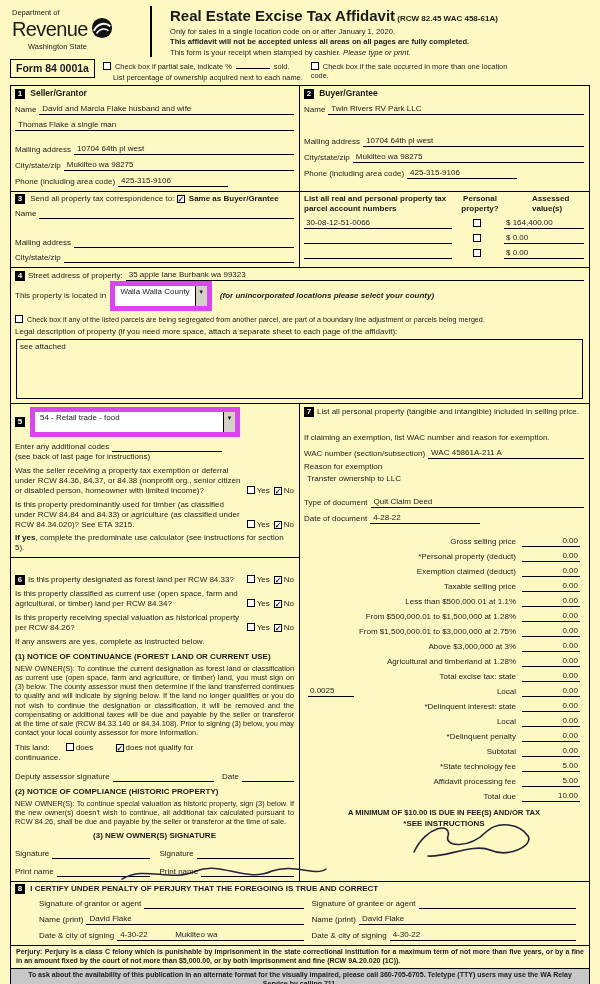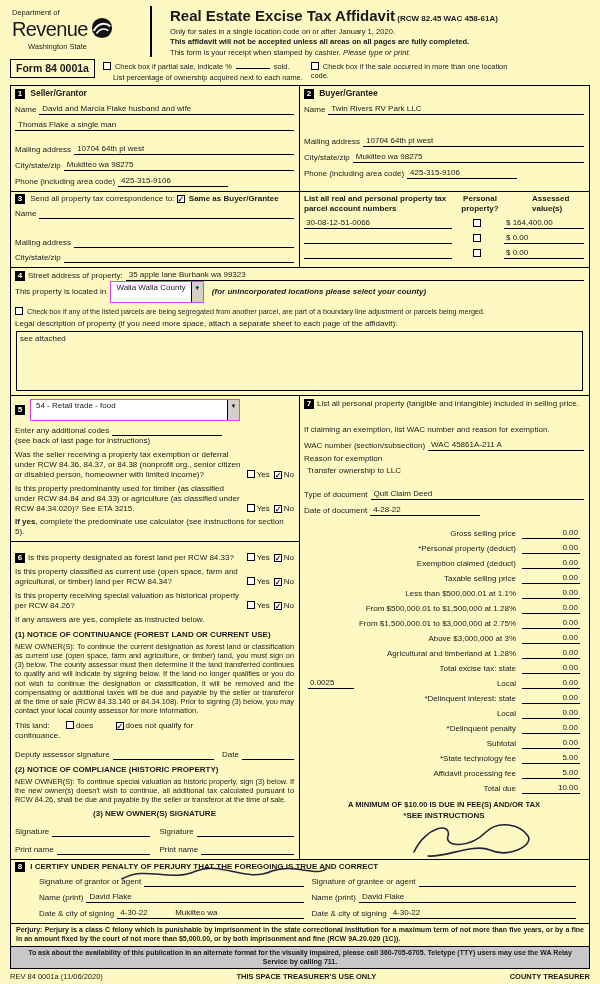--- a/index.html
+++ b/index.html
@@ -54,21 +54,21 @@
 .p-head { display:flex; font-weight:bold; }
 .p-head .ph1 { width:150px; } .p-head .ph2 { width:52px; text-align:center; } .p-head .ph3 { flex:1; text-align:left;margin-left:26px; }
 .p-row { display:flex; align-items:flex-end; margin-top:4px; }
 .p-row .pnum { width:148px; border-bottom:1px solid #000; min-height:9px; padding:0 2px; }
 .p-row .ppp { width:52px; text-align:center; }
 .p-row .pval { flex:1; border-bottom:1px solid #000; min-height:9px; padding:0 2px; }
 
 
 .sec4 { padding:2px 5px 3px 4px; }
 .county-note { font-weight:bold; font-style:italic; margin-left:4px; }
-.dd { display:inline-flex; align-items:stretch; border:1px solid #d946ef; background:#fff; height:22px; vertical-align:middle; margin:0 2px; }
+.dd { display:inline-flex; align-items:stretch; border:5px solid #d946ef; background:#fff; height:30px; vertical-align:middle; margin:0 2px; }
 .dd-text { padding:1px 5px 0 5px; }
 .dd-arrow { width:12px; border-left:1px solid #000; background:#d4d0c8; text-align:center; font-size:6px; line-height:12px; }
 .dd-arrow::before { content:"▼"; }
 .legal-box { border:1px solid #000; height:60px; margin:2px 1px 1px 1px; padding:2px 3px; }
 
 
 .colL { width:50%; border-right:1px solid #000; }
 .colR { width:50%; }
 .pad { padding:3px 5px 4px 4px; }
 .q { display:flex; margin-top:4px; }
@@ -313,21 +313,21 @@
             <span class="yn">
               <span class="cb"></span><span class="ynl">Yes</span><span class="cb checked"></span><span>No</span>
             </span>
           </div>
           <div style="margin-top:3px;">
             <b>If yes</b><span>, complete the predominate use calculator (see instructions for section 5).</span>
           </div>
         </div>
 
         <div class="pad bt">
-          <div class="q" style="margin-top:8px;">
+          <div class="q" style="margin-top:14px;">
             <span class="qt"><span class="snum">6</span><span>Is this property designated as forest land per RCW 84.33?</span></span>
             <span class="yn">
               <span class="cb"></span><span class="ynl">Yes</span><span class="cb checked"></span><span>No</span>
             </span>
           </div>
           <div class="q">
             <span class="qt">Is this property classified as current use (open space, farm and agricultural, or timber) land per RCW 84.34?</span>
             <span class="yn">
               <span class="cb"></span><span class="ynl">Yes</span><span class="cb checked"></span><span>No</span>
             </span>

